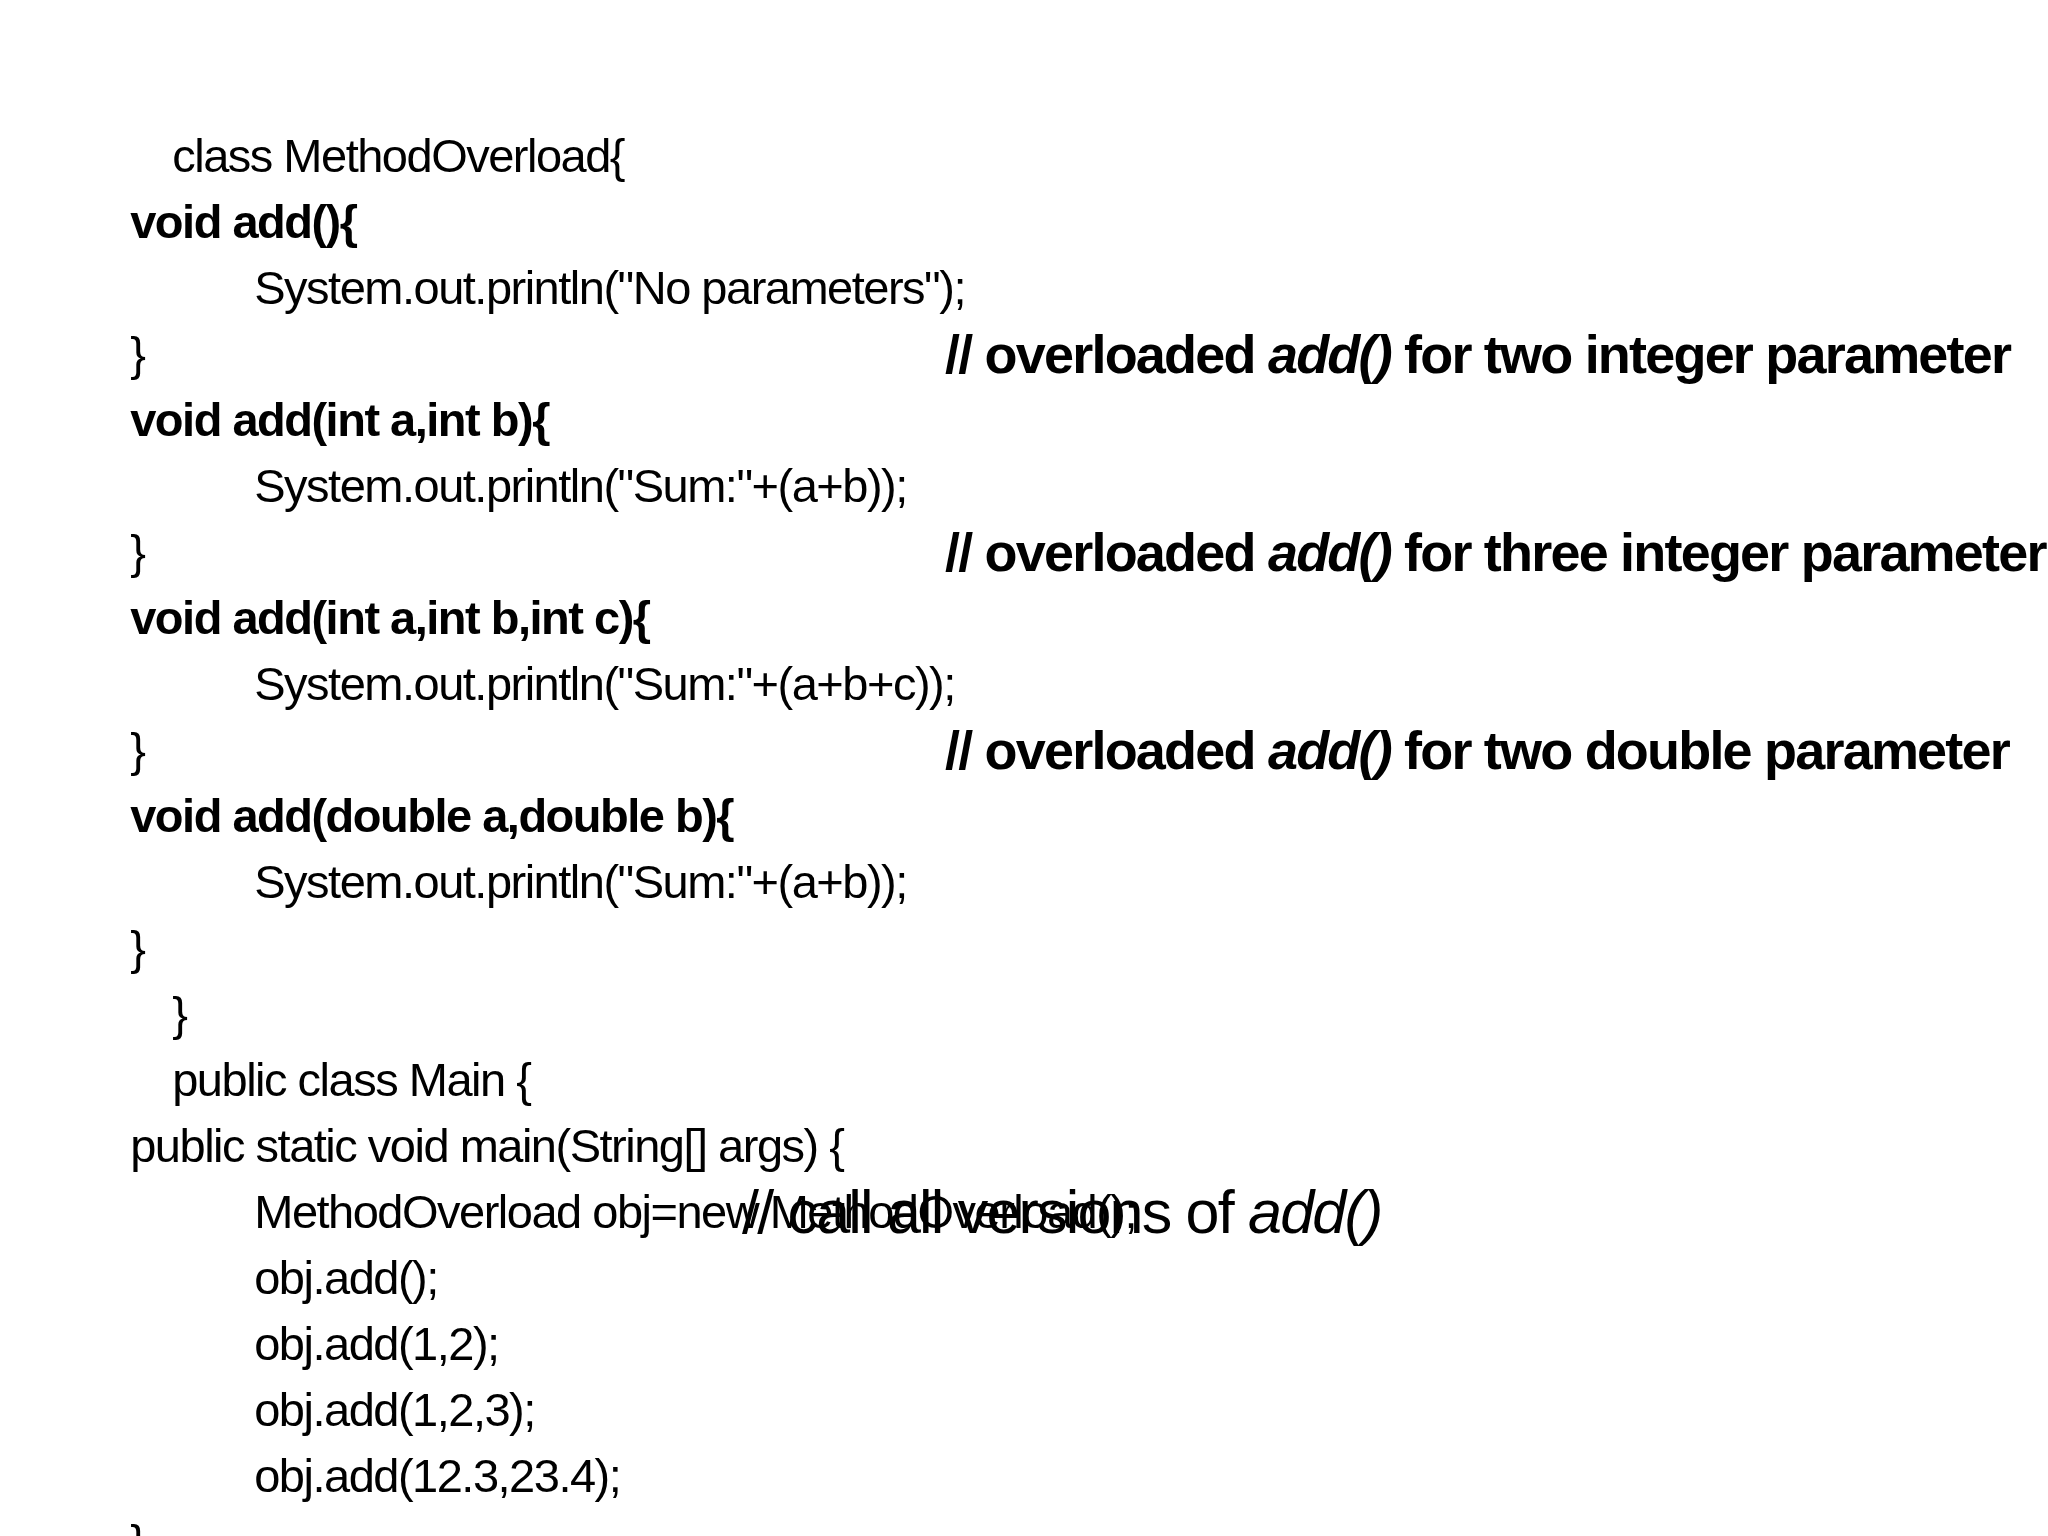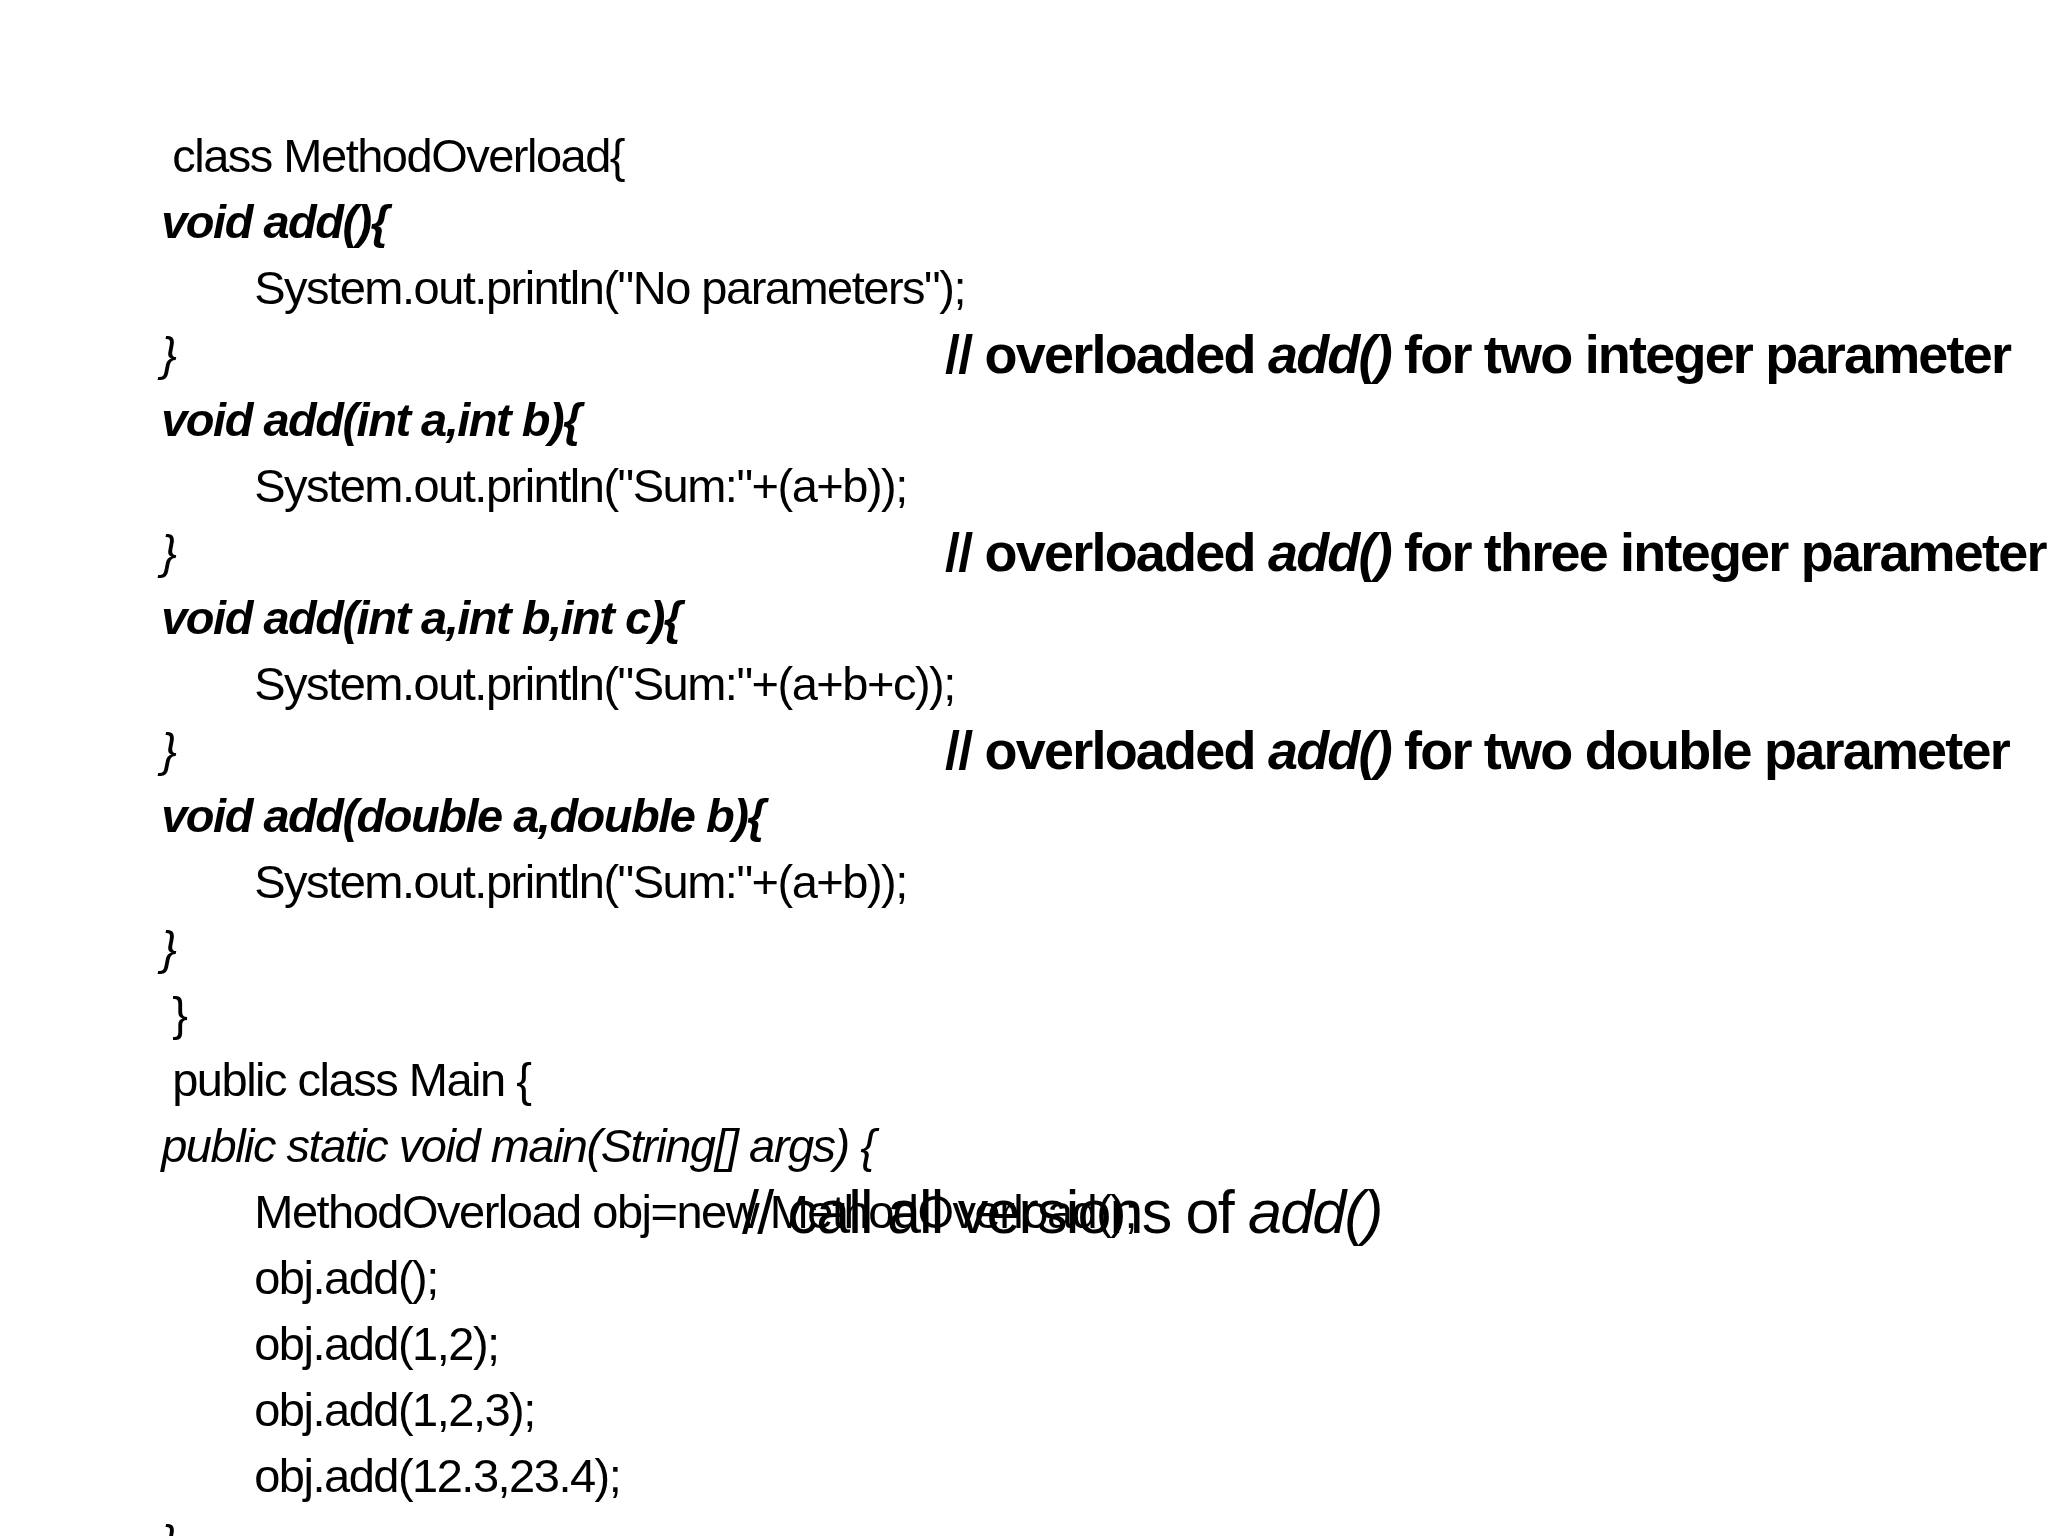--- a/index.html
+++ b/index.html
@@ -12,21 +12,21 @@
     color:#000000;
   }
   .page{position:absolute;inset:0;}
   .line{
     position:absolute;left:0;width:2048px;height:66px;
     line-height:66px;font-size:47px;letter-spacing:-1.5px;
     white-space:pre;
   }
   .code{display:inline-block;}
   .i0 .code{margin-left:126px;}
-  .i1 .code{margin-left:115px;font-style:italic;}
+  .i1 .code{margin-left:84px;}
   .i2 .code{margin-left:208px;}
   .b .code{font-weight:bold;}
   .cm{
     position:absolute;top:0;left:945px;
     font-weight:bold;font-size:54px;letter-spacing:-1.8px;
     white-space:pre;
   }
   .cm-call{
     position:absolute;top:0;left:742px;
     font-weight:normal;font-size:61px;letter-spacing:-1.8px;

